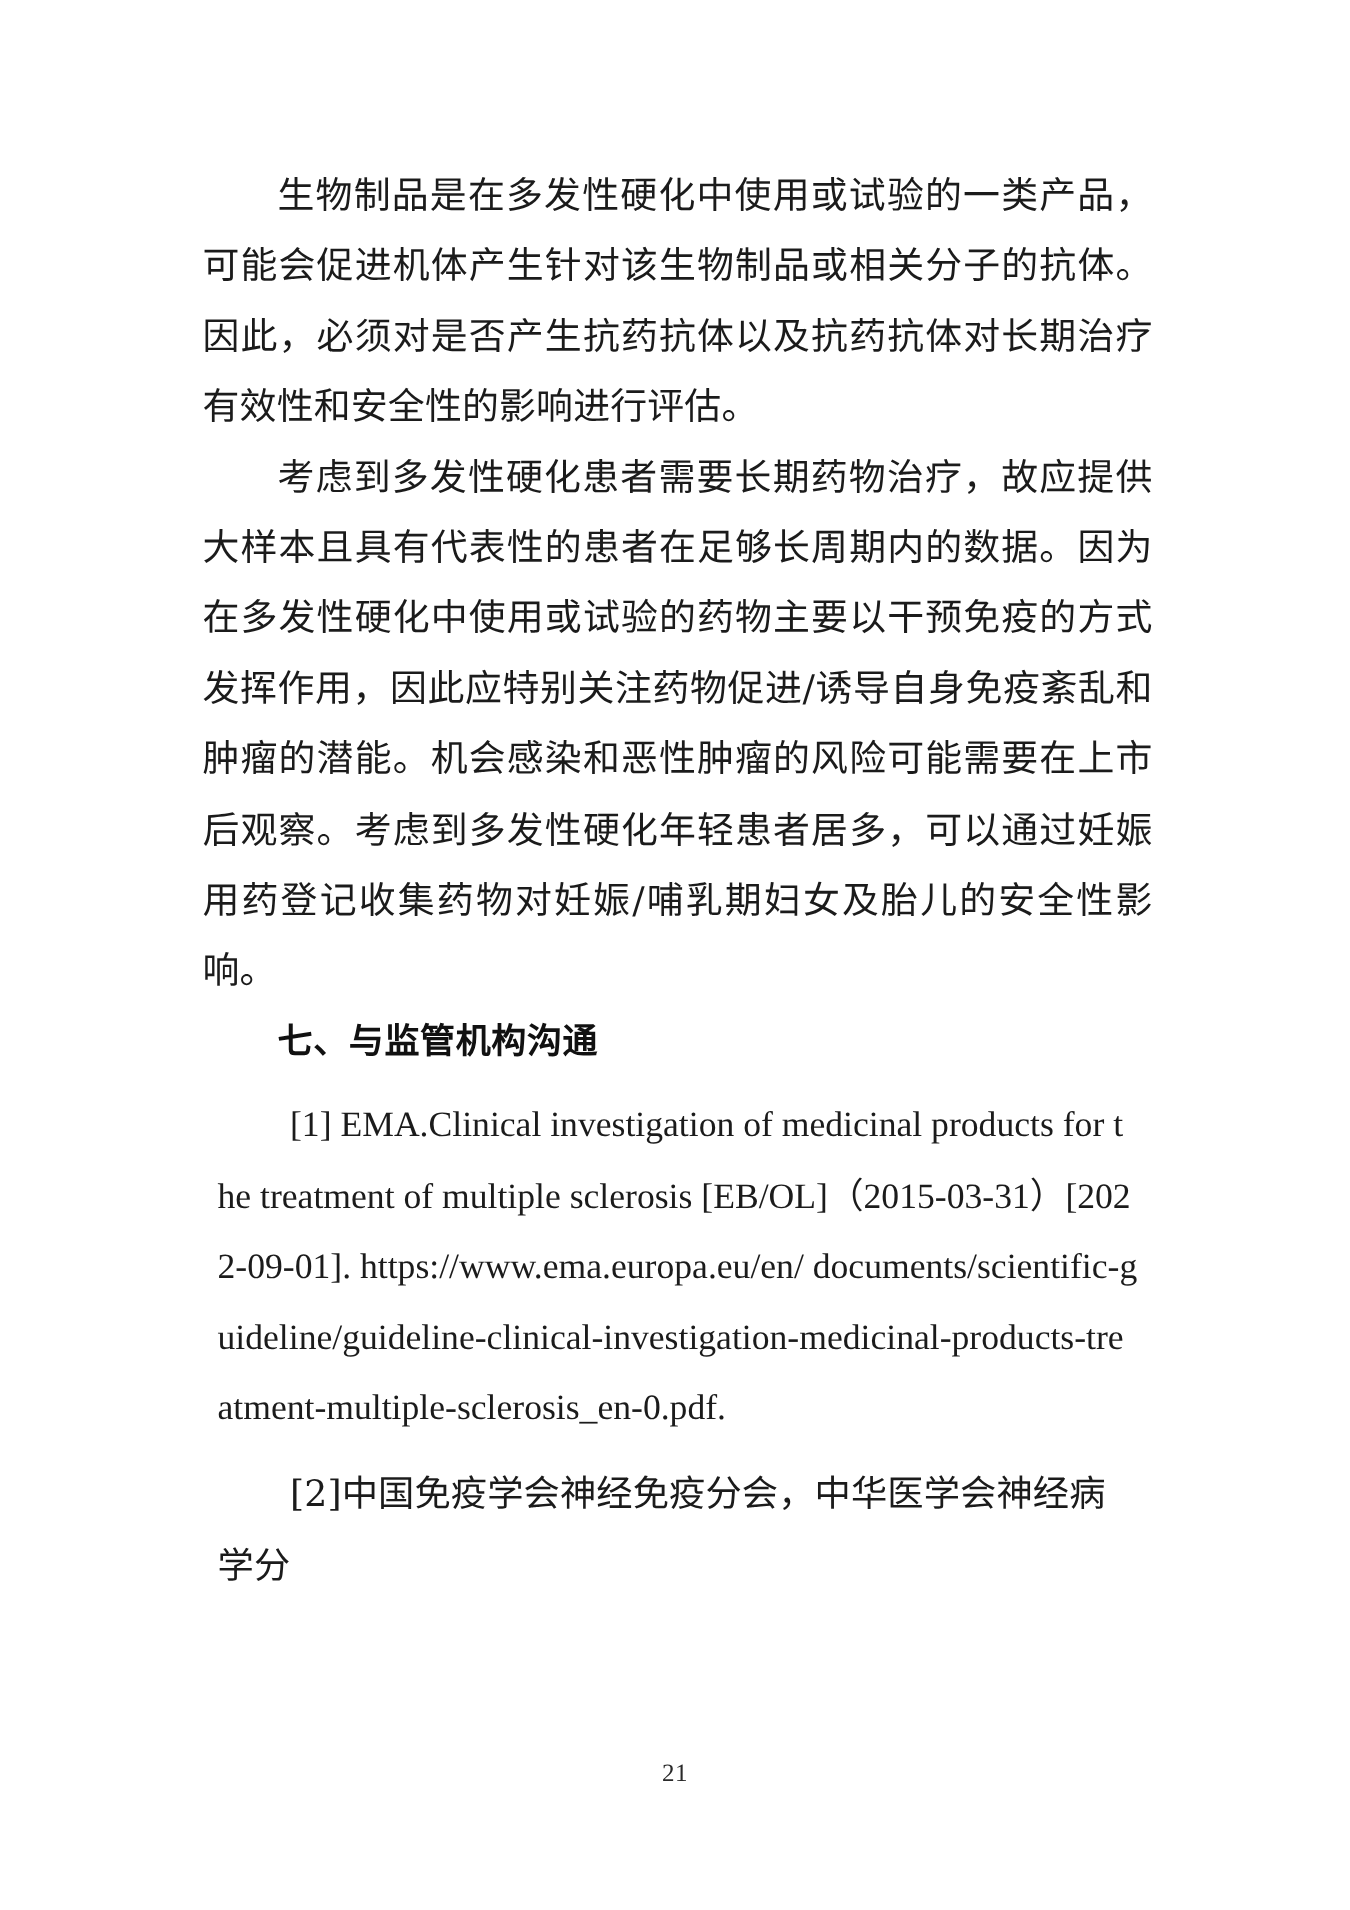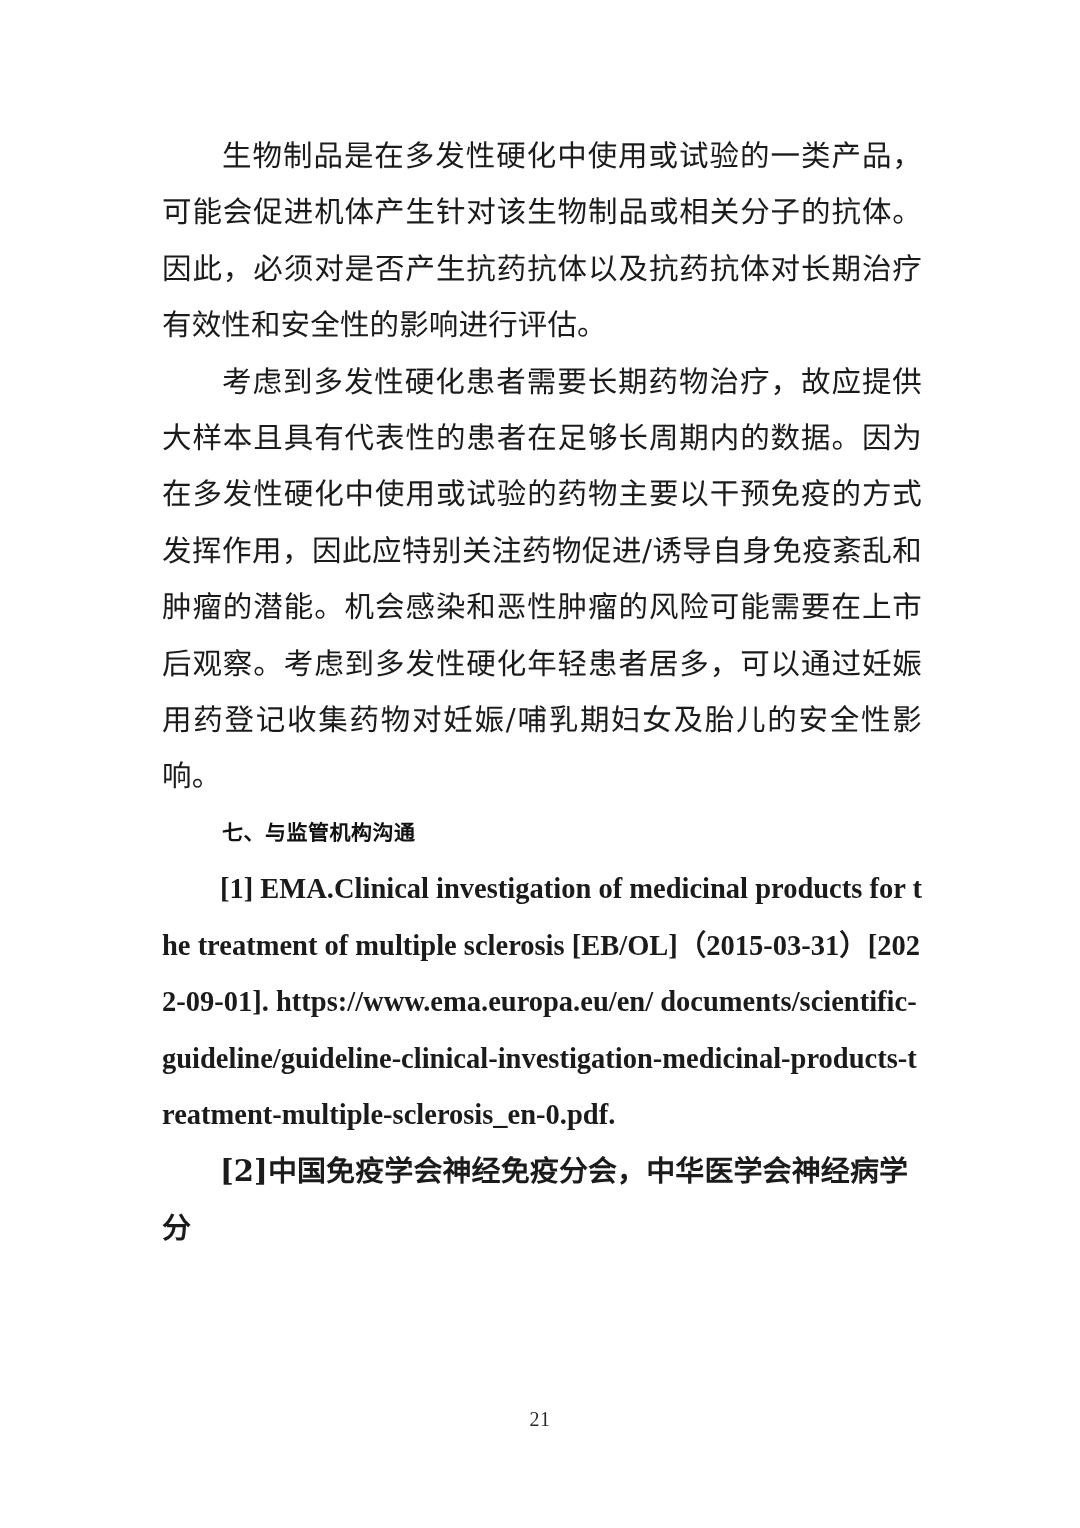--- a/index.html
+++ b/index.html
@@ -43,40 +43,39 @@
     margin: 0;
     color: #1b1b1b;
     word-break: break-all;
     -webkit-font-smoothing: antialiased;
   }
   .para + .para { margin-top: 0; }
 
   
   .heading {
     font-family: "Liberation Sans", "DejaVu Sans", sans-serif;
-    font-size: 21px;
+    font-size: 28px;
     font-weight: bold;
     line-height: 56.4px;
     text-indent: 60px;
     margin: 0;
     letter-spacing: 0.5px;
     color: #111111;
   }
 
   
   .ref {
     font-family: "Liberation Serif", "DejaVu Serif", serif;
     font-size: 28.5px;
     line-height: 56.4px;
-    margin: 0;
+    margin: 12px;
     text-align: left;
     color: #1b1b1b;
     word-break: break-all;
     overflow-wrap: anywhere;
-    font-weight: bold;
   }
   .ref-indent { text-indent: 58px; }
   .ref-cn {
     font-family: "DejaVu Serif", "Liberation Serif", serif;
     font-size: 29px;
     letter-spacing: 0.1px;
   }
 
   
   .page-number {

